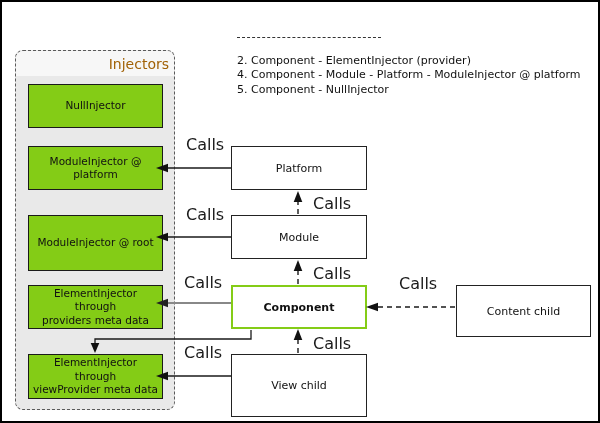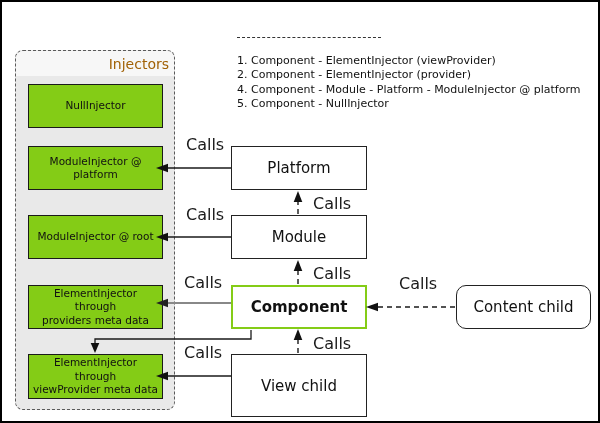--- a/index.html
+++ b/index.html
@@ -23,21 +23,21 @@
   .inj-box{
     position:absolute;left:26px;width:135px;
     background:#84cc16;border:1.2px solid #1a1a1a;box-sizing:border-box;
     display:flex;align-items:center;justify-content:center;text-align:center;
     font-size:10.5px;line-height:13.5px;white-space:pre-line;
   }
   
   .node{
     position:absolute;background:#ffffff;border:1.4px solid #222;
     box-sizing:border-box;display:flex;align-items:center;justify-content:center;
-    font-size:15px;
+    font-size:11px;
   }
   .node.gray{border:2px solid #84cc16;font-weight:bold;}
   .calls{
     position:absolute;font-size:16px;color:#1a1a1a;
   }
   .hier-title{position:absolute;left:235px;top:15px;font-size:11.5px;color:#111;}
   .hier-rule{position:absolute;left:235px;top:35px;width:144px;height:0;border-top:1.6px dashed #333;}
   .hier-list{position:absolute;left:235px;top:52px;font-size:11px;line-height:14.3px;}
   svg.overlay{position:absolute;left:0;top:0;pointer-events:none;}
 </style>
@@ -47,41 +47,40 @@
 <div class="canvas">
 
   <div class="panel">
     <div class="panel-header">
       <span>Injectors</span>
     </div>
   </div>
 
   <div class="inj-box" style="top:82px;height:44px;">NullInjector</div>
   <div class="inj-box" style="top:144px;height:44px;">ModuleInjector @ platform</div>
-  <div class="inj-box" style="top:213px;height:44px;">ModuleInjector @ root</div>
+  <div class="inj-box" style="top:213px;height:56px;">ModuleInjector @ root</div>
   <div class="inj-box" style="top:283px;height:44px;">ElementInjector
 through
 providers meta data</div>
   <div class="inj-box" style="top:352px;height:45px;">ElementInjector
 through
 viewProvider meta data</div>
 
   <div class="hier-rule"></div>
   <div class="hier-list">
-    <div>1. Component - ElementInjector (viewProvider)</div>
     <div>2. Component - ElementInjector (provider)</div>
     <div>4. Component - Module - Platform - ModuleInjector @ platform</div>
     <div>5. Component - NullInjector</div>
   </div>
 
   <div class="node" style="left:229px;top:144px;width:136px;height:44px;">Platform</div>
   <div class="node" style="left:229px;top:213px;width:136px;height:44px;">Module</div>
   <div class="node gray" style="left:229px;top:283px;width:136px;height:44px;">Component</div>
   <div class="node" style="left:229px;top:352px;width:136px;height:63px;">View child</div>
-  <div class="node" style="left:454px;top:283px;width:135px;height:44px;border-radius:10px;">Content child</div>
+  <div class="node" style="left:454px;top:283px;width:135px;height:52px;">Content child</div>
 
   <svg class="overlay" width="600" height="423" viewBox="0 0 600 423">
 
     <line x1="229" y1="166" x2="165" y2="166" stroke="#1a1a1a" stroke-width="1.6"></line>
     <polygon points="154,166 166,161.7 166,170.3" fill="#111"></polygon>
 
     <line x1="229" y1="235" x2="165" y2="235" stroke="#1a1a1a" stroke-width="1.6"></line>
     <polygon points="154,235 166,230.7 166,239.3" fill="#111"></polygon>
 
     <line x1="229" y1="301" x2="166" y2="301" stroke="#888" stroke-width="2.2"></line>

